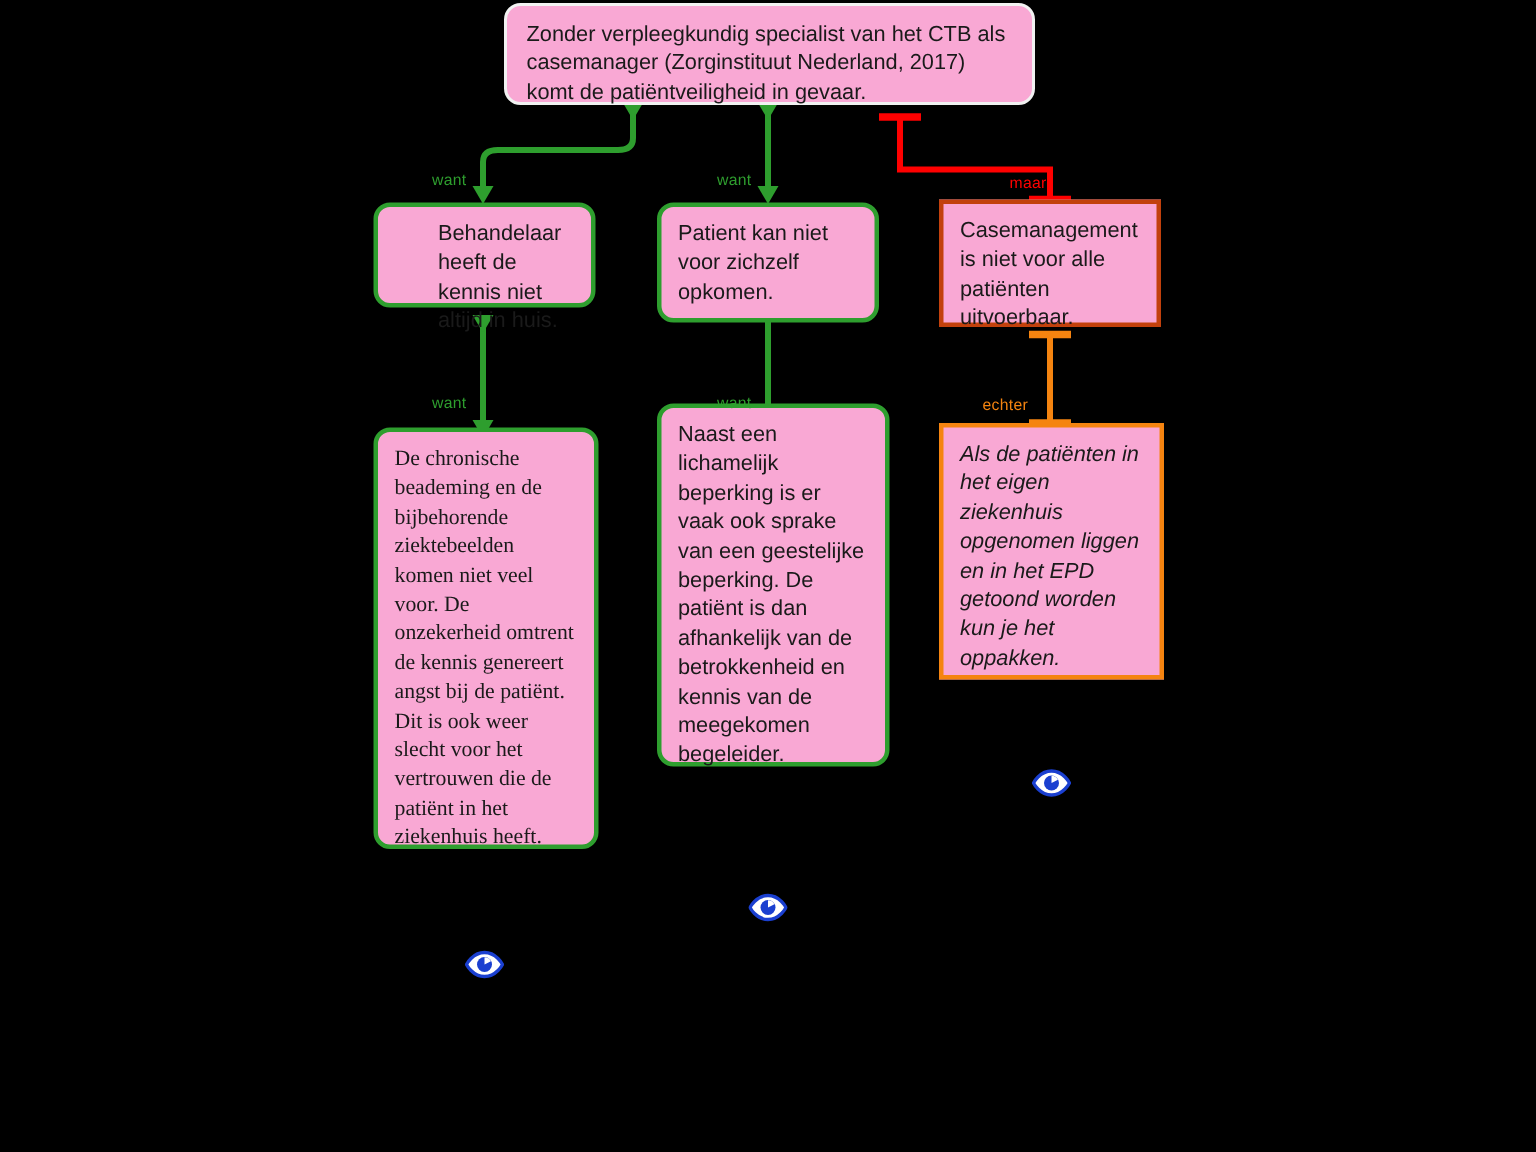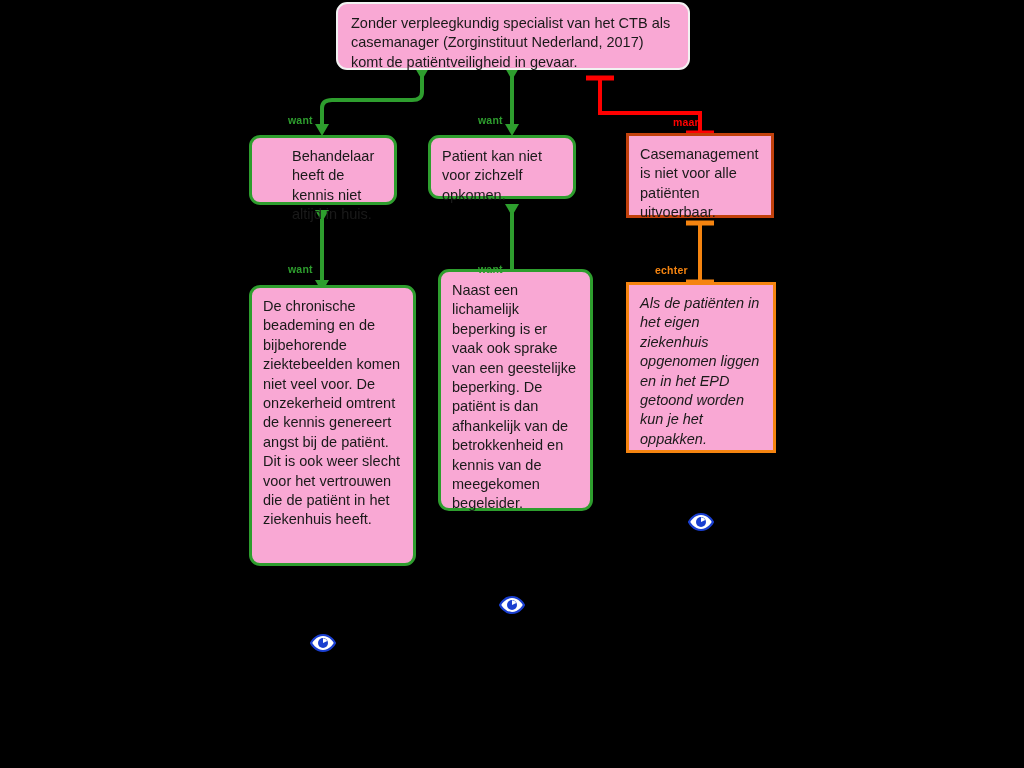--- a/index.html
+++ b/index.html
@@ -60,21 +60,21 @@
   .node.thesis {
     border: 2px solid #f2f2f2;
     border-radius: 11px;
     padding: 10px 13px 9px 13px;
   }
   
   .wire-label {
     position: absolute;
     z-index: 3;
     font-size: 10.5px;
-    font-weight: bold;
+    font-weight: normal;
     letter-spacing: 0.2px;
     line-height: 11px;
     white-space: nowrap;
   }
   .wire-label.green  { color: #2e9e2e; }
   .wire-label.red    { color: #ff0000; }
   .wire-label.orange { color: #f58410; }
   
   .eye-icon {
     position: absolute;
@@ -150,25 +150,25 @@
   <div class="wire-label green" style="left:288px; top:264px;">want</div>
 
   <div class="wire-label green" style="left:478px; top:264px;">want</div>
 
   <div class="wire-label orange" style="left:655px; top:265px;">echter</div>
 
   <div class="node thesis" style="left:336px; top:2px; width:354px; height:68px;">Zonder verpleegkundig specialist van het CTB als casemanager (Zorginstituut Nederland, 2017) komt de patiëntveiligheid in gevaar.</div>
 
   <div class="node green" style="left:249px; top:135px; width:148px; height:70px;padding-left:40px;">Behandelaar heeft de kennis niet altijd in huis.</div>
 
-  <div class="node green" style="left:428px; top:135px; width:148px; height:64px;">Patient kan niet voor zichzelf opkomen.</div>
+  <div class="node green" style="left:438px; top:135px; width:148px; height:80px;">Patient kan niet voor zichzelf opkomen.</div>
 
   <div class="node red" style="left:626px; top:133px; width:148px; height:85px;">Casemanagement is niet voor alle patiënten uitvoerbaar.</div>
 
-  <div class="node green" style="left:249px; top:285px; width:167px; height:281px;">De chronische beademing en de bijbehorende ziektebeelden komen niet veel voor. De onzekerheid omtrent de kennis genereert angst bij de patiënt. Dit is ook weer slecht voor het vertrouwen die de patiënt in het ziekenhuis heeft.</div>
+  <div class="node green" style="left:249px; top:285px; width:150px; height:281px;font-family:Liberation Serif, serif;">De chronische beademing en de bijbehorende ziektebeelden komen niet veel voor. De onzekerheid omtrent de kennis genereert angst bij de patiënt. Dit is ook weer slecht voor het vertrouwen die de patiënt in het ziekenhuis heeft.</div>
 
   <div class="node green" style="left:438px; top:269px; width:155px; height:242px;">Naast een lichamelijk beperking is er vaak ook sprake van een geestelijke beperking. De patiënt is dan afhankelijk van de betrokkenheid en kennis van de meegekomen begeleider.</div>
 
   <div class="node orange" style="left:626px; top:282px; width:150px; height:171px;">Als de patiënten in het eigen ziekenhuis opgenomen liggen en in het EPD getoond worden kun je het oppakken.</div>
 
   <svg class="eye-icon" style="left:688px; top:511px;" viewBox="0 0 26 22">
     <path d="M13,3 C5,3 1,11 1,11 C1,11 5,19 13,19 C21,19 25,11 25,11 C25,11 21,3 13,3 z" fill="#ffffff" stroke="#1a3fd0" stroke-width="2.2"></path>
     <circle cx="13" cy="11" r="5" fill="#1a3fd0"></circle>
     <path d="M13,11 L13,6.2 A4.8,4.8 0 0 1 17.3,8.9 z" fill="#ffffff"></path>
   </svg>

